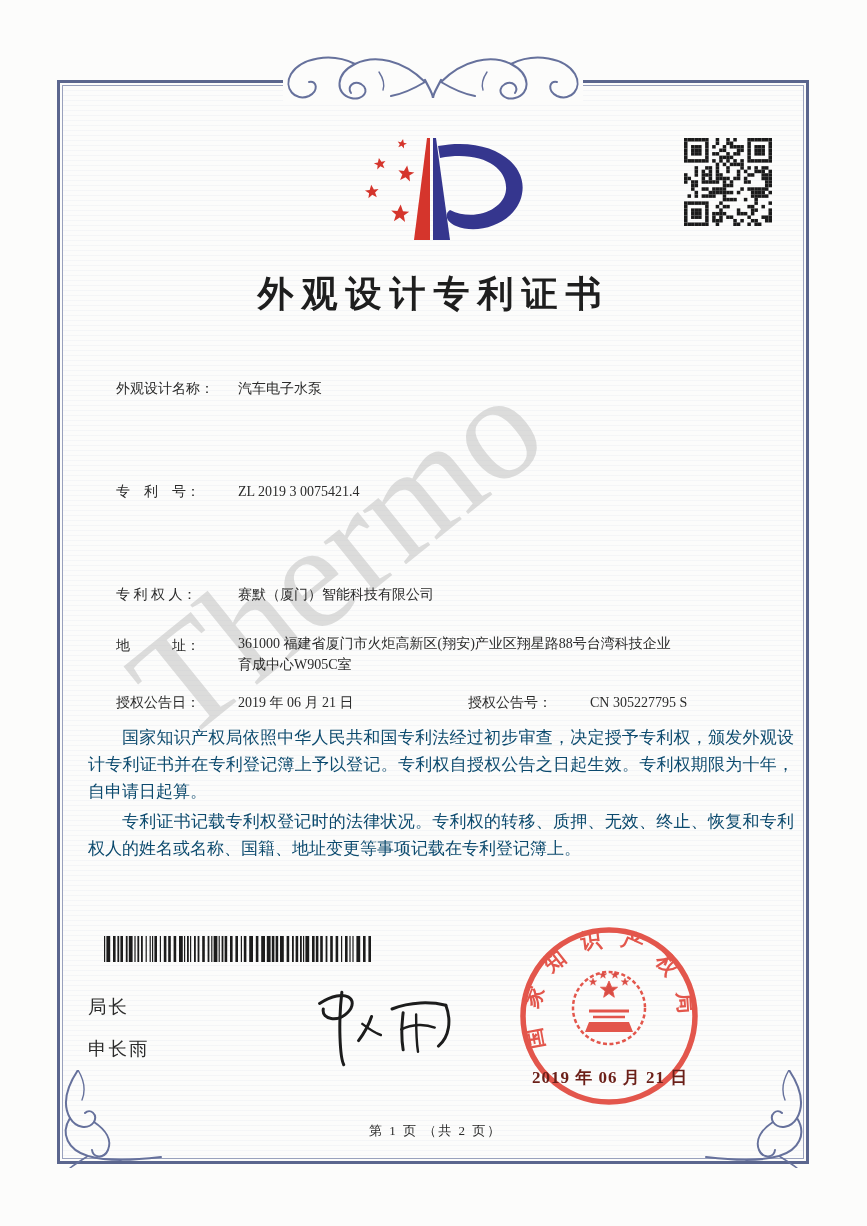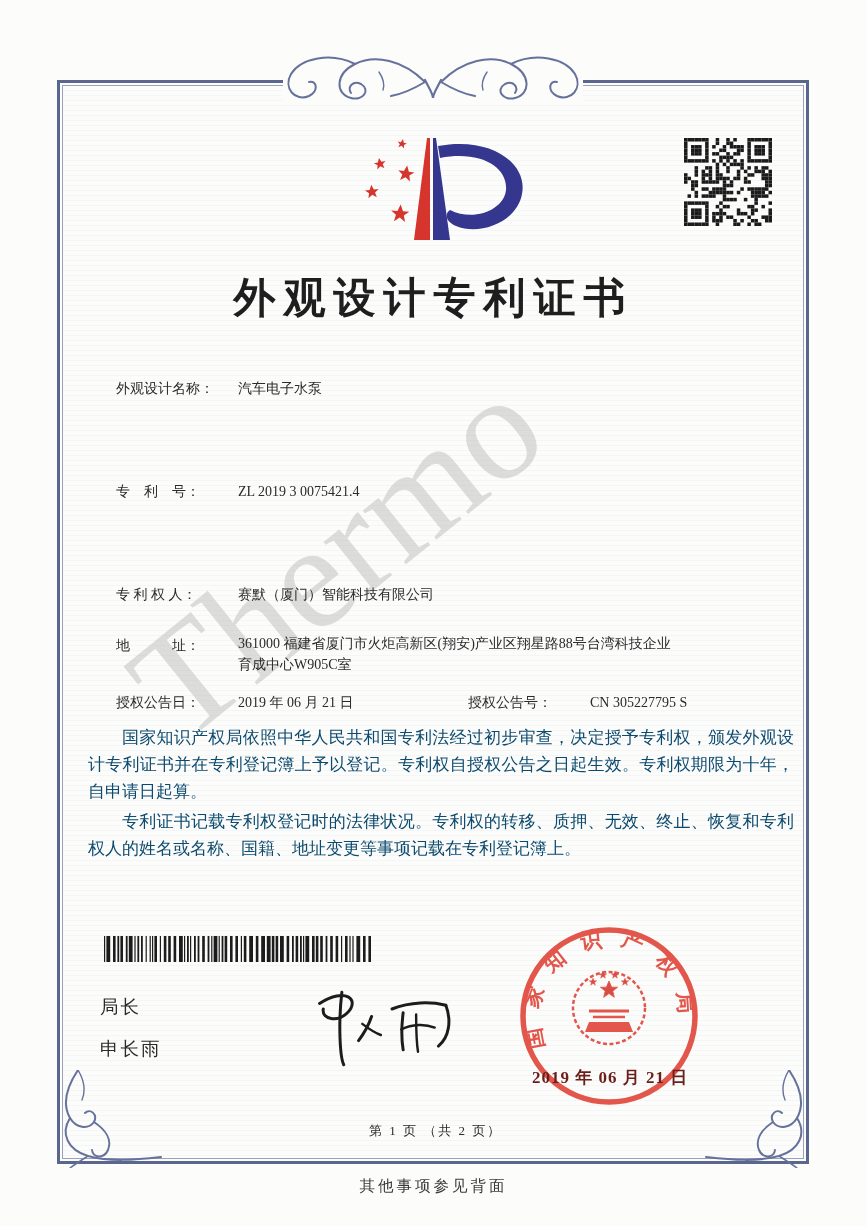--- a/index.html
+++ b/index.html
@@ -6,31 +6,31 @@
   .page{position:relative;width:867px;height:1226px;background:#fcfcfb;overflow:hidden;
         font-family:"Liberation Serif","DejaVu Serif",serif;color:#2b2b2b;}
   
   .frame{position:absolute;left:57px;top:80px;width:746px;height:1078px;
          border:3px solid #5b668e;
          box-shadow:inset 0 0 0 2px #fcfcfb, inset 0 0 0 3px #99a1bd;
          background:repeating-linear-gradient(0deg, rgba(110,130,185,0.055) 0 1px, rgba(255,255,255,0) 1px 5px);}
   .abs{position:absolute;}
   .z2{z-index:2;}
   .cert-no{left:88px;top:132px;font-size:17px;letter-spacing:2px;}
-  .title{left:0;top:270px;width:867px;text-align:center;font-size:42px;font-weight:bold;
+  .title{left:0;top:270px;width:867px;text-align:center;font-size:36px;font-weight:bold;
          letter-spacing:8px;color:#1e1e1e;}
   .row{left:116px;width:700px;font-size:14px;line-height:26px;white-space:nowrap;}
   .row .lbl{display:inline-block;width:122px;white-space:pre;}
   .row .val{display:inline-block;vertical-align:top;}
   .row.addr .val{white-space:normal;width:445px;word-break:break-all;line-height:21px;}
   .row.grant .val1{width:230px;}
   .paras{left:88px;top:724px;width:706px;font-size:17px;line-height:27px;
          text-align:justify;color:#0c4a6e;}
   .paras p{margin:0 0 3px 0;text-indent:2em;}
-  .signer{left:100px;font-size:18.5px;letter-spacing:2px;}
+  .signer{left:88px;font-size:18.5px;letter-spacing:2px;}
   .watermark{left:100px;top:485px;width:460px;text-align:center;font-size:150px;line-height:150px;
              color:#c2c2c2;opacity:0.55;transform:rotate(-39deg);z-index:1;
              font-family:"Liberation Serif","DejaVu Serif",serif;pointer-events:none;}
   .seal-date{left:520px;top:1066px;width:180px;text-align:center;font-size:17px;
              color:#6b1f18;font-weight:bold;z-index:4;letter-spacing:1px;}
   .page-info{left:2px;top:1122px;width:867px;text-align:center;font-size:13px;letter-spacing:2px;}
   .back-note{left:0;top:1176px;width:867px;text-align:center;font-size:15.5px;
              letter-spacing:3px;color:#3a3a3a;}
   svg{display:block;}
 </style>
@@ -510,15 +510,14 @@
       <use href="#star" transform="translate(106,59) scale(0.4)"></use>
       <use href="#star" transform="translate(116,66) scale(0.4)"></use>
       <path d="M80 95 H120" stroke-width="3" fill="none"></path>
       <path d="M84 101 H116" stroke-width="2.5" fill="none"></path>
       <path d="M80 106 L120 106 L124 116 L76 116 Z" stroke="none"></path>
     </g>
   </svg>
   <div class="abs seal-date">2019 年 06 月 21 日</div>
 
   <div class="abs page-info z2">第 1 页 （共 2 页）</div>
-  <div class="abs back-note">其他事项参见背面</div>
 
 </div>
 
 </body></html>

